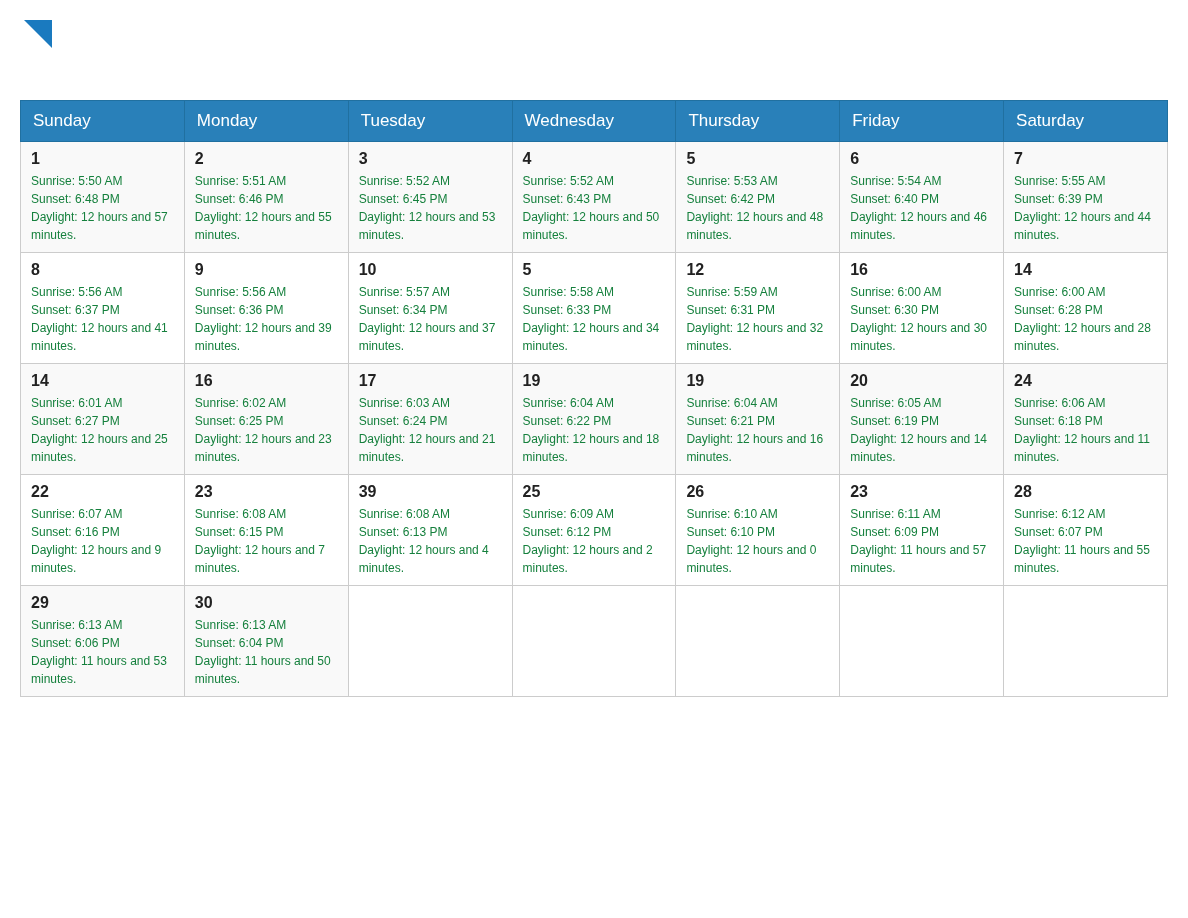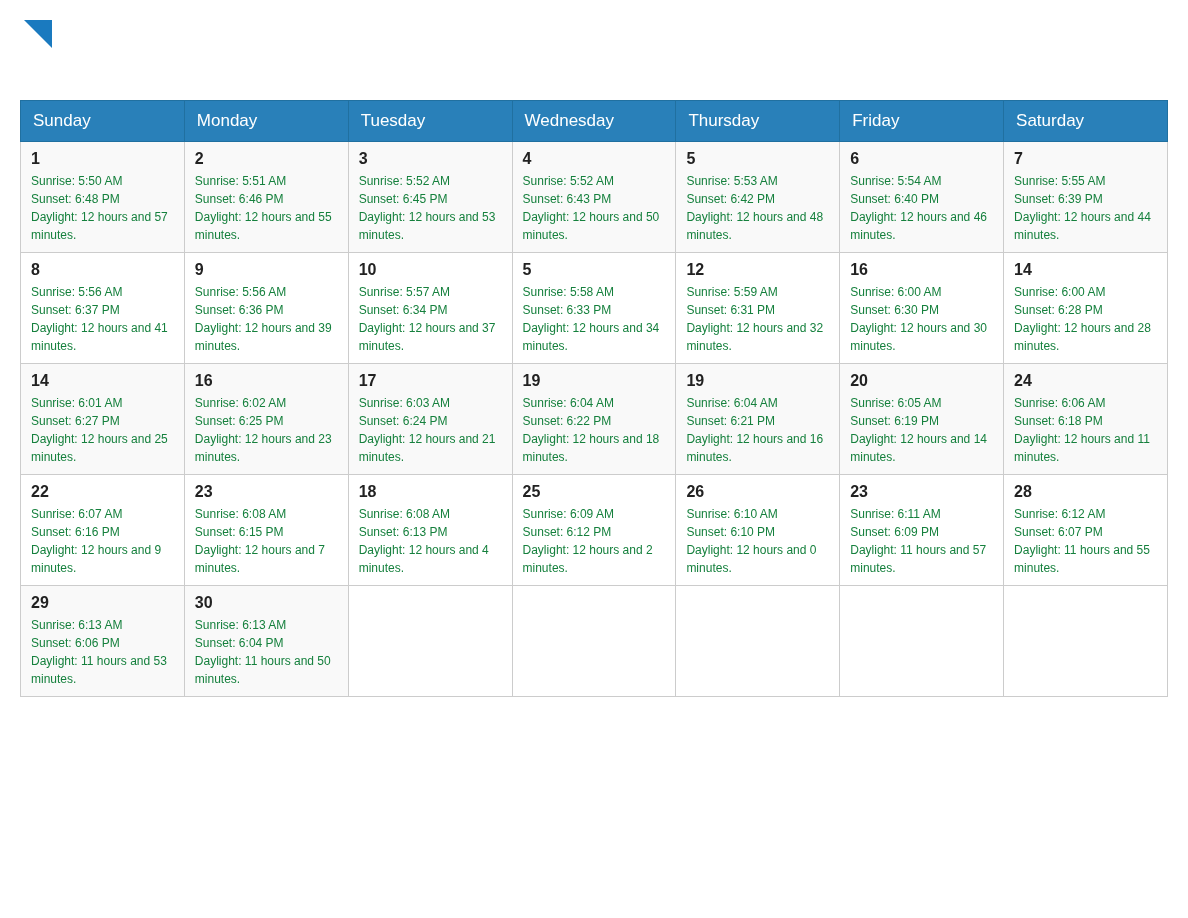--- a/index.html
+++ b/index.html
@@ -226,21 +226,21 @@
       <tr>
         <td>
           <div class="day-number">22</div>
           <div class="day-info">Sunrise: 6:07 AM<br>Sunset: 6:16 PM<br>Daylight: 12 hours and 9 minutes.</div>
         </td>
         <td>
           <div class="day-number">23</div>
           <div class="day-info">Sunrise: 6:08 AM<br>Sunset: 6:15 PM<br>Daylight: 12 hours and 7 minutes.</div>
         </td>
         <td>
-          <div class="day-number">18</div>
+          <div class="day-number">39</div>
           <div class="day-info">Sunrise: 6:08 AM<br>Sunset: 6:13 PM<br>Daylight: 12 hours and 4 minutes.</div>
         </td>
         <td>
           <div class="day-number">25</div>
           <div class="day-info">Sunrise: 6:09 AM<br>Sunset: 6:12 PM<br>Daylight: 12 hours and 2 minutes.</div>
         </td>
         <td>
           <div class="day-number">26</div>
           <div class="day-info">Sunrise: 6:10 AM<br>Sunset: 6:10 PM<br>Daylight: 12 hours and 0 minutes.</div>
         </td>

